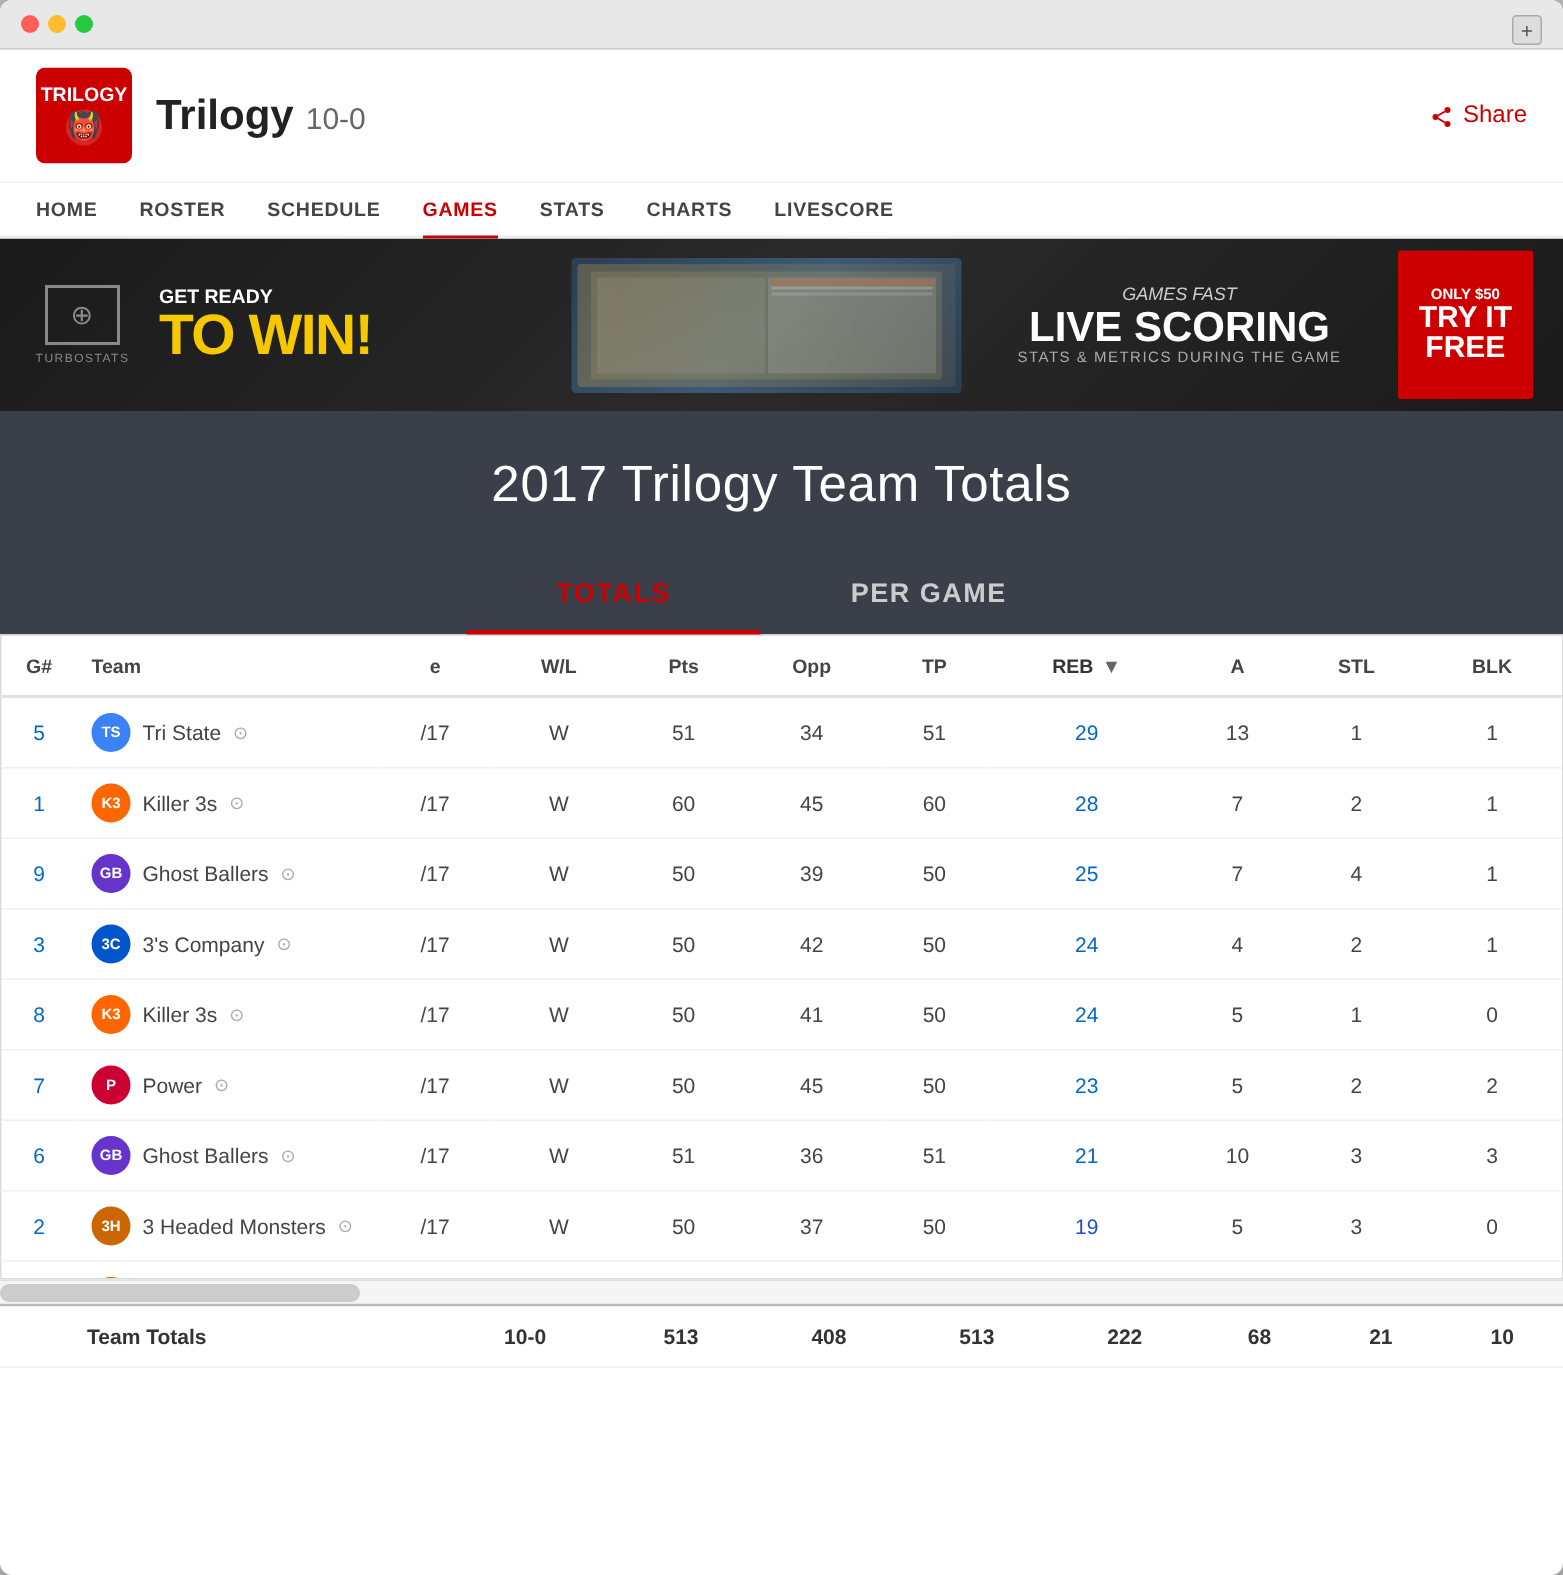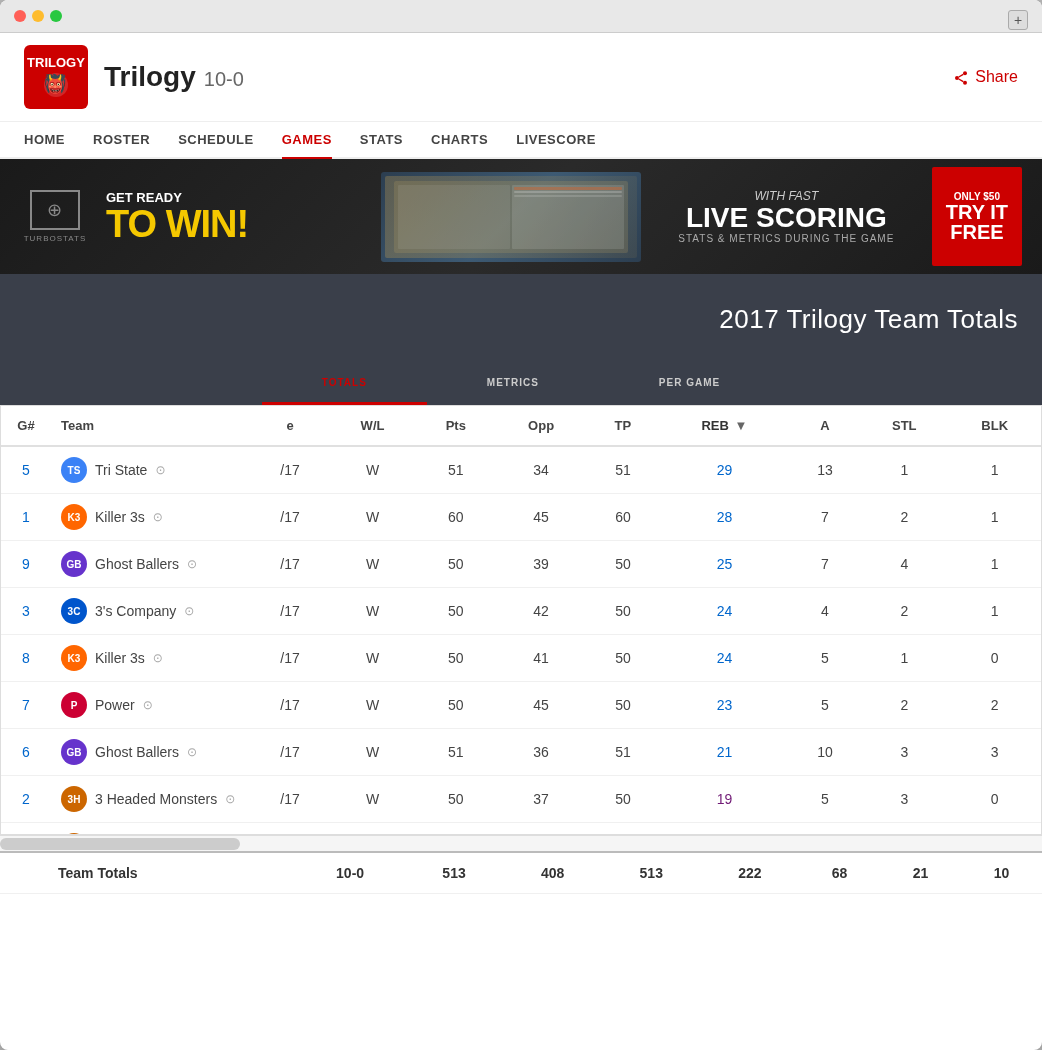--- a/index.html
+++ b/index.html
@@ -237,36 +237,36 @@
       font-weight: 900;
       color: #fff;
       line-height: 1;
     }
     
     .dark-section {
       background: #3a3f4a;
       padding: 30px 24px 0 24px;
     }
     .page-title {
-      text-align: right;
-      font-size: 26px;
+      text-align: center;
+      font-size: 34px;
       color: #fff;
       font-weight: 300;
       margin-bottom: 28px;
       letter-spacing: 0.5px;
     }
     .tabs-row {
       display: flex;
       justify-content: center;
       gap: 0;
       margin-bottom: 0;
     }
     .tab-btn {
       padding: 14px 60px;
-      font-size: 10px;
+      font-size: 18px;
       font-weight: 600;
       letter-spacing: 1px;
       text-transform: uppercase;
       color: #ccc;
       cursor: pointer;
       border-bottom: 3px solid transparent;
       position: relative;
     }
     .tab-btn.active {
       color: #cc0000;
@@ -455,37 +455,36 @@
             <div style="background:rgba(255,255,255,0.08);border-radius:1px;"></div>
             <div style="background:rgba(255,255,255,0.12);border-radius:1px;position:relative;">
               <div style="position:absolute;top:2px;left:2px;right:2px;height:3px;background:rgba(200,100,50,0.5);border-radius:1px;"></div>
               <div style="position:absolute;top:6px;left:2px;right:2px;height:2px;background:rgba(255,255,255,0.2);border-radius:1px;"></div>
               <div style="position:absolute;top:10px;left:2px;right:2px;height:2px;background:rgba(255,255,255,0.15);border-radius:1px;"></div>
             </div>
           </div>
         </div>
       </div>
       <div class="promo-right">
-        <div class="promo-with">WITH FAST</div>
+        <div class="promo-with">GAMES FAST</div>
         <div class="promo-live-scoring">LIVE SCORING</div>
         <div class="promo-stats-line">STATS &amp; METRICS DURING THE GAME</div>
       </div>
       <div class="promo-cta">
         <div class="promo-only">ONLY $50</div>
         <div class="promo-try">TRY IT</div>
         <div class="promo-try">FREE</div>
       </div>
     </div>
   </div>
 
   <div class="dark-section">
     <div class="page-title">2017 Trilogy Team Totals</div>
     <div class="tabs-row">
       <div class="tab-btn active">TOTALS</div>
-      <div class="tab-btn">METRICS</div>
       <div class="tab-btn">PER GAME</div>
     </div>
   </div>
 
   <div class="table-section">
     <div class="table-wrapper">
       <table>
         <thead>
           <tr>
             <th>G#</th>
@@ -643,21 +642,21 @@
           <div class="team-icon" style="background:#cc6600;">3H</div>
           <span>3 Headed Monsters</span>
           <span style="color:#aaa; font-size:12px;">⊙</span>
         </div>
       </td>
       <td>/17</td>
       <td>W</td>
       <td>50</td>
       <td>37</td>
       <td>50</td>
-      <td style="color:#701a75;">19</td>
+      <td style="color:#1d4ed8;">19</td>
       <td>5</td>
       <td>3</td>
       <td>0</td>
     </tr>
             <tr>
       <td class="g-num" style="color:#0066cc;">10</td>
       <td>
         <div class="team-cell">
           <div class="team-icon" style="background:#cc6600;">3H</div>
 

